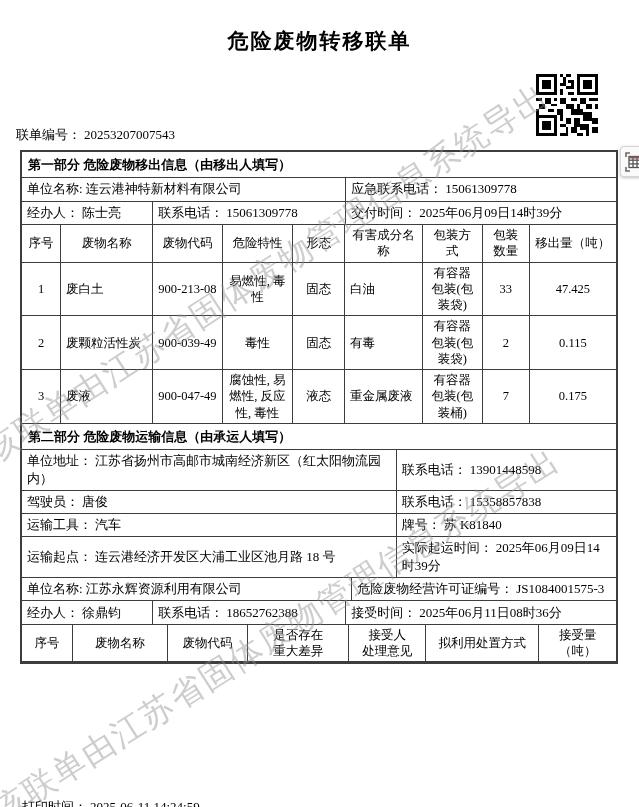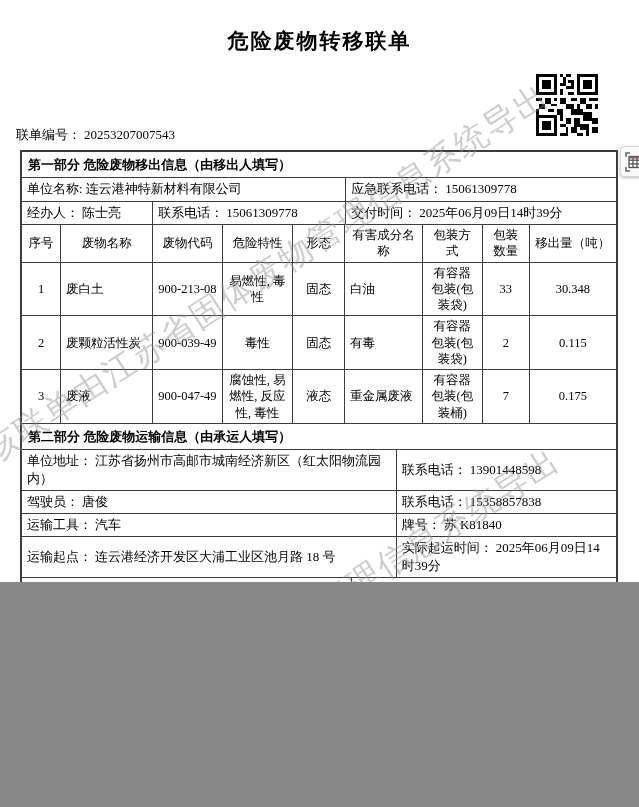--- a/index.html
+++ b/index.html
@@ -1,19 +1,19 @@
 <!DOCTYPE html>
 <html><head>
 <meta charset="utf-8">
 <style>
   * { box-sizing: border-box; margin: 0; padding: 0; }
   html,body { background:#888; }
   .page {
     position: relative;
-    width: 639px; height: 582px;
+    width: 639px; height: 807px;
     margin: 0 auto;
     background: #ffffff;
     overflow: hidden;
     font-family: "Liberation Serif", "DejaVu Serif", serif;
     color: #000;
   }
   .doc-title {
     position: absolute; top: 27px; left: 0; width: 100%;
     text-align: center; font-size: 21px; font-weight: bold; letter-spacing: 2px;
   }
@@ -193,21 +193,21 @@
       </tr>
       <tr>
         <td class="c">1</td>
         <td>废白土</td>
         <td class="c">900-213-08</td>
         <td class="c">易燃性, 毒性</td>
         <td class="c">固态</td>
         <td>白油</td>
         <td class="c">有容器包装(包装袋)</td>
         <td class="c">33</td>
-        <td class="c">30.348</td>
+        <td class="c">47.425</td>
       </tr>
       <tr>
         <td class="c">2</td>
         <td>废颗粒活性炭</td>
         <td class="c">900-039-49</td>
         <td class="c">毒性</td>
         <td class="c">固态</td>
         <td>有毒</td>
         <td class="c">有容器包装(包装袋)</td>
         <td class="c">2</td>

